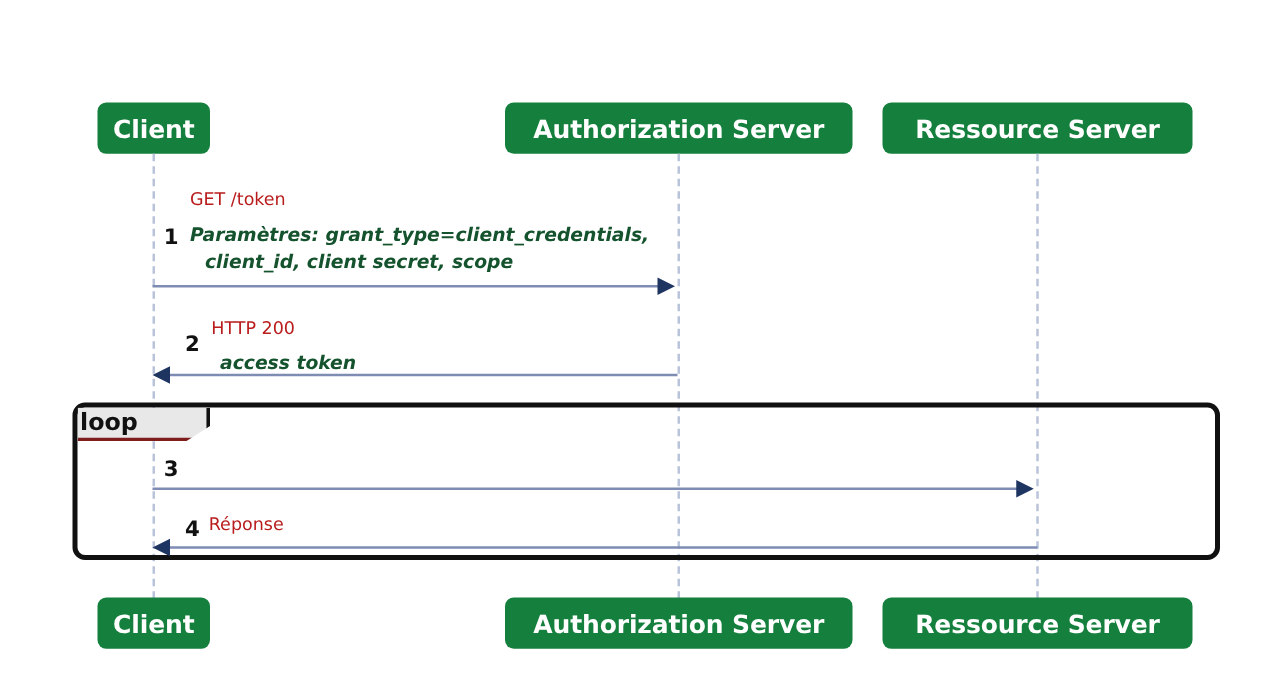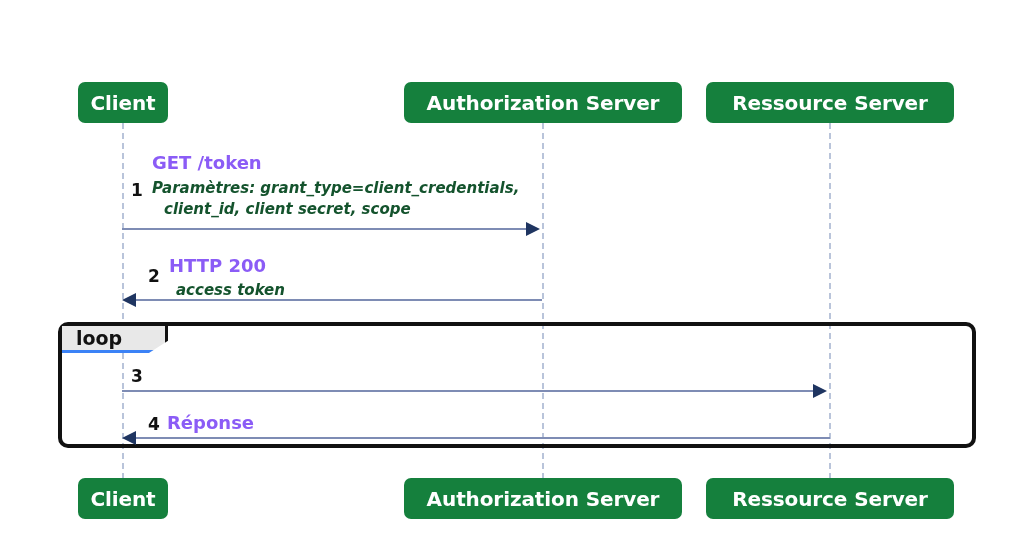--- a/index.html
+++ b/index.html
@@ -74,24 +74,23 @@
     border-right: 14px solid #1f3561;
   }
   .msg-num {
     position: absolute;
     font-size: 17px;
     font-weight: bold;
     color: #111111;
   }
   .msg-text {
     position: absolute;
-    font-size: 18px;
-    color: #8b5cf6;
+    font-size: 14px;
+    color: #b91c1c;
     white-space: nowrap;
-    font-weight: bold;
   }
   .msg-sub {
     position: absolute;
     font-size: 15px;
     font-style: italic;
     color: #14532d;
     white-space: nowrap;
     line-height: 19px;
     font-weight: bold;
   }
@@ -100,28 +99,28 @@
     position: absolute;
     border: 4px solid #111111;
     border-radius: 10px;
     box-sizing: border-box;
     background: transparent;
   }
   .frag-label {
     position: absolute;
     background: #e8e8e8;
     border-right: 3px solid #111111;
-    border-bottom: 3px solid #3b82f6;
+    border-bottom: 3px solid #7f1d1d;
     box-sizing: border-box;
     font-weight: bold;
     font-size: 19px;
     color: #111111;
     display: flex;
     align-items: center;
-    padding-left: 14px;
+    padding-left: 2px;
     border-bottom-right-radius: 2px;
     clip-path: polygon(0 0, 100% 0, 100% 55%, 82% 100%, 0 100%);
   }
 </style>
 </head>
 <body>
 
 <div id="diagram-root">
 
 

